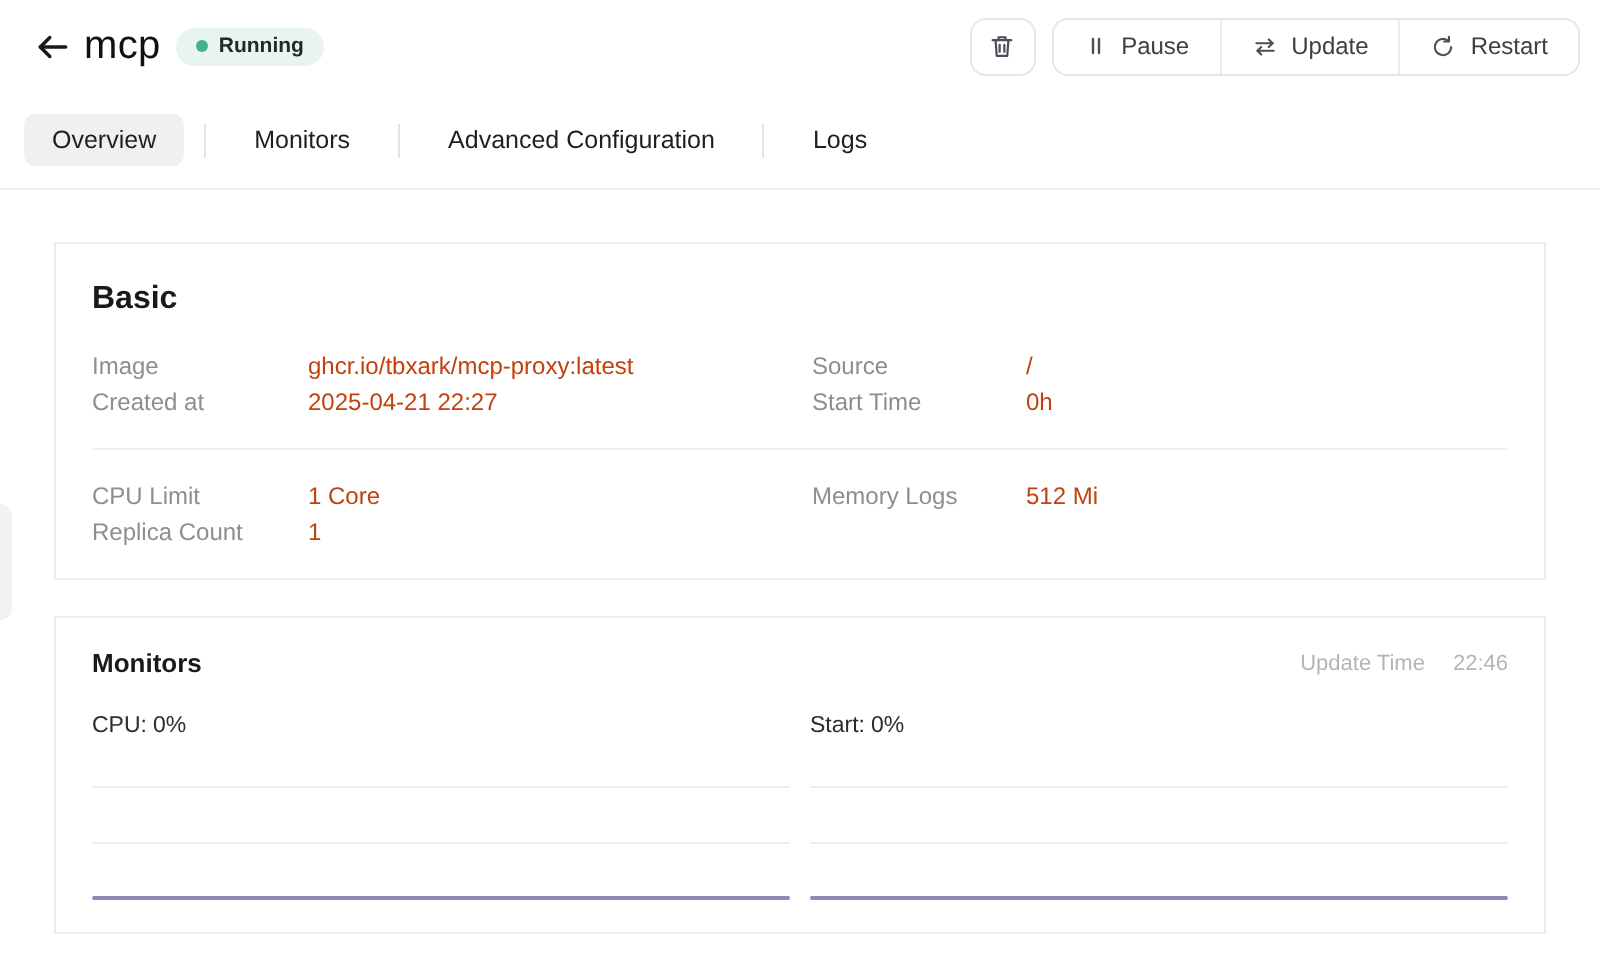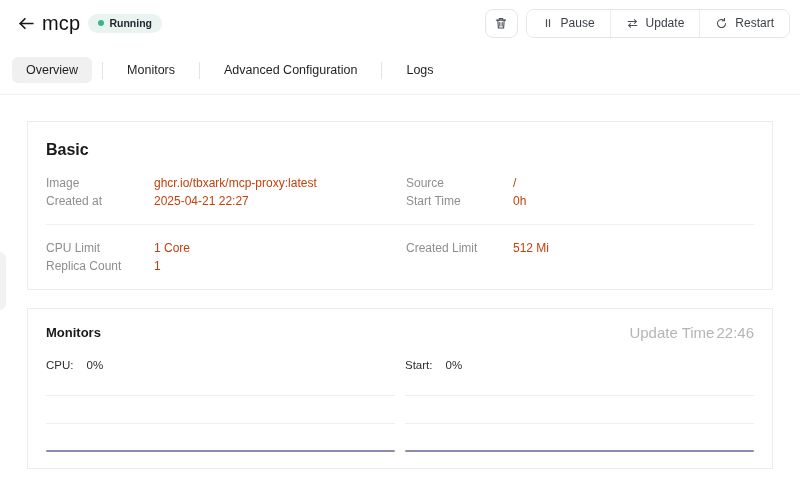--- a/index.html
+++ b/index.html
@@ -43,24 +43,24 @@
   .panel.basic { padding:19px 18px 16px; }
   .basic-title { font-size:16px; font-weight:600; color:#1a1a1a; margin-bottom:17px; }
   .fgrid { display:grid; grid-template-columns:108px 252px 107px 1fr; row-gap:4px; }
   .f-label { font-size:12px; color:#8e8e8e; line-height:14px; }
   .f-value { font-size:12px; color:#c2410c; font-weight:500; line-height:14px; }
   .panel-divider { height:1px; background:#f0f0f0; margin:16px 0; }
 
   .panel.monitors { padding:15px 18px 16px; }
   .mon-head { display:flex; align-items:center; justify-content:space-between; }
   .mon-title { font-size:13px; font-weight:700; color:#1a1a1a; }
-  .update-time { font-size:15px; color:#b5b5b5; display:flex; gap:2px;margin-left:40px; }
+  .update-time { font-size:11px; color:#b5b5b5; display:flex; gap:14px;margin-left:40px; }
   .charts { display:flex; gap:10px; margin-top:18px; }
   .chart { flex:1; }
-  .chart-label { font-size:11.5px; font-weight:500; color:#2d2d2d; display:flex; gap:13px; }
+  .chart-label { font-size:11.5px; font-weight:500; color:#2d2d2d; display:flex; gap:3px; }
   .chart-area { position:relative; height:70px; margin-top:11px; }
   .gl { position:absolute; left:0; right:0; height:1px; background:#ededf2; }
   .gl.g1 { top:19%; } .gl.g2 { top:58%; }
   .dataline { position:absolute; left:0; right:0; bottom:0; height:2px;
     background:#8b8cb5; border-radius:1px; }
 
   .edge-deco { position:absolute; left:0; top:252px; width:6px; height:58px;
     background:#f4f1f2; border-radius:0 6px 6px 0; }
 
   svg { display:block; }
@@ -139,21 +139,21 @@
         <div class="f-value">/</div>
         <div class="f-label">Created at</div>
         <div class="f-value">2025-04-21 22:27</div>
         <div class="f-label">Start Time</div>
         <div class="f-value">0h</div>
       </div>
       <div class="panel-divider"></div>
       <div class="fgrid">
         <div class="f-label">CPU Limit</div>
         <div class="f-value">1 Core</div>
-        <div class="f-label">Created Limit</div>
+        <div class="f-label">Memory Logs</div>
         <div class="f-value">512 Mi</div>
         <div class="f-label">Replica Count</div>
         <div class="f-value">1</div>
         <div class="f-label"></div>
         <div class="f-value"></div>
       </div>
     </section>
 
     <section class="panel monitors">
       <div class="mon-head">

